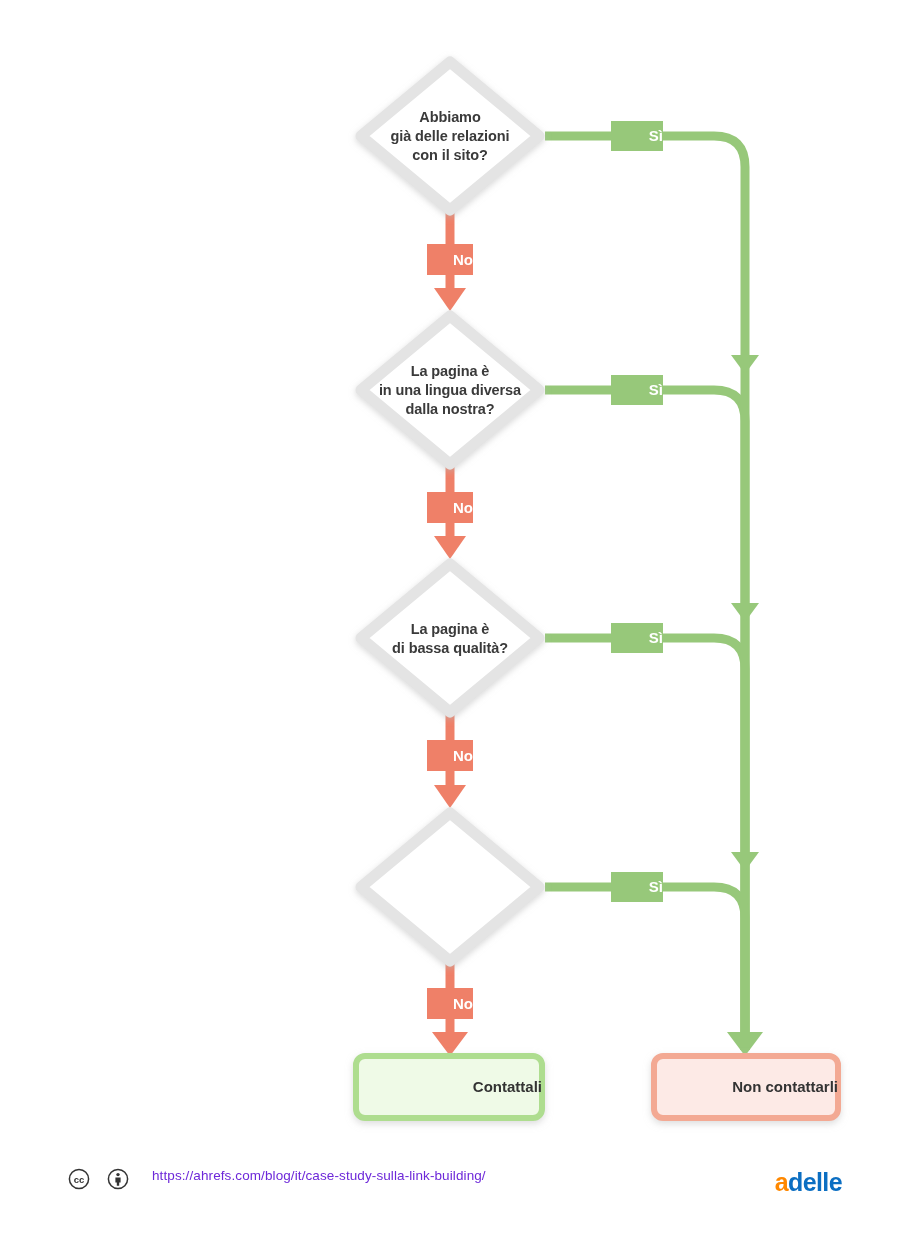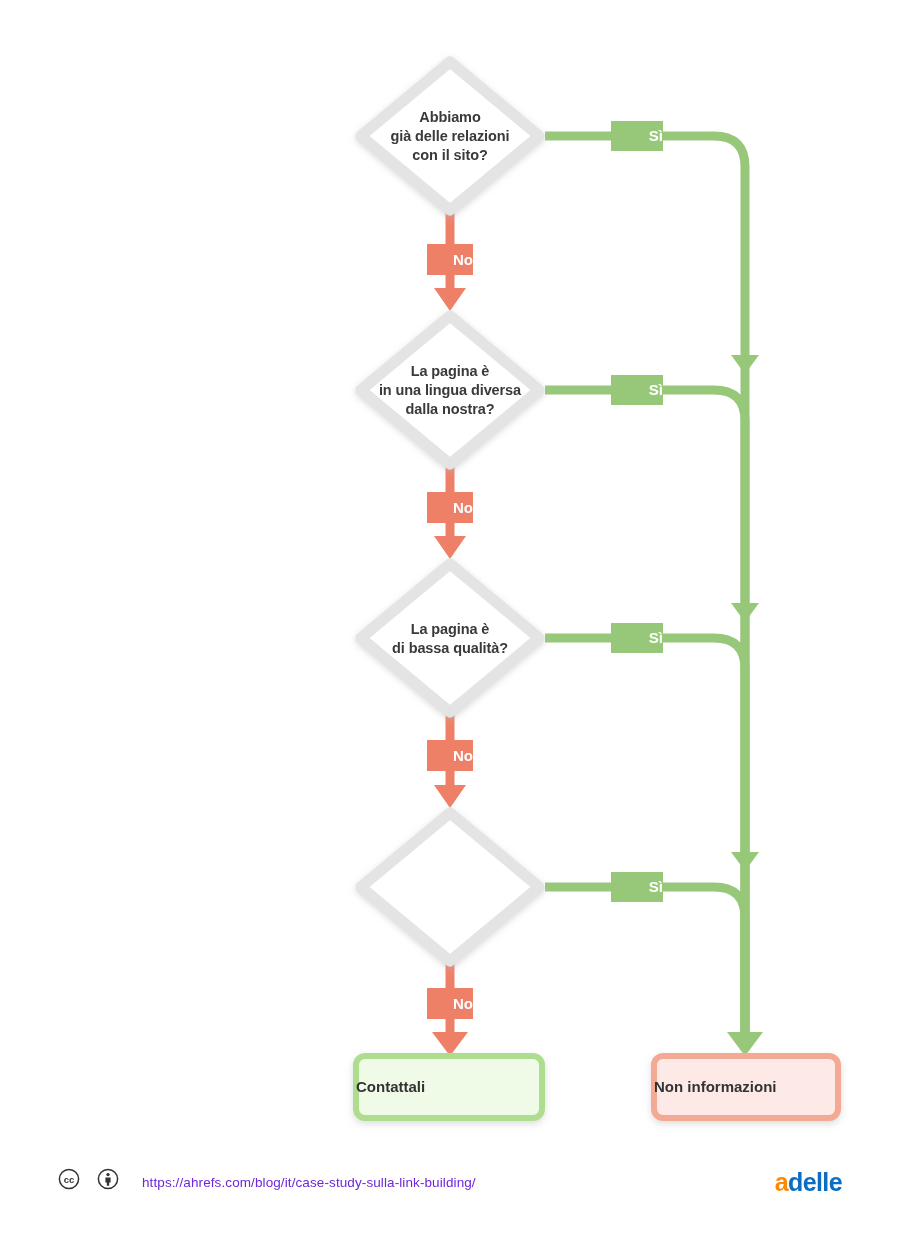--- a/index.html
+++ b/index.html
@@ -41,34 +41,34 @@
     text-align: right;
     color: #ffffff;
     font-family: "Liberation Sans", sans-serif;
     font-weight: bold;
     font-size: 15px;
     line-height: 30px;
     pointer-events: none;
   }
   .terminal-text {
     position: absolute;
-    text-align: left;
+    text-align: right;
     color: #333333;
     font-family: "Liberation Sans", sans-serif;
     font-weight: bold;
     font-size: 15px;
     line-height: 62px;
     pointer-events: none;
   }
   .footer {
     position: absolute;
-    left: 58px;
+    left: 68px;
     top: 1168px;
     display: flex;
-    align-items: flex-end;
+    align-items: flex-start;
     gap: 17px;
   }
   .footer-url {
     font-family: "Liberation Sans", sans-serif;
     font-size: 13.5px;
     color: #6d28d9;
     letter-spacing: 0.1px;
     margin-left: 6px;
   }
   .cc-icon { display: block; }
@@ -170,21 +170,21 @@
   <div class="label-text" style="left:611px; top:375px; width:52px;">Sì</div>
   <div class="label-text" style="left:611px; top:623px; width:52px;">Sì</div>
   <div class="label-text" style="left:611px; top:872px; width:52px;">Sì</div>
 
   <div class="label-text" style="left:427px; top:244px; width:46px; line-height:31px;">No</div>
   <div class="label-text" style="left:427px; top:492px; width:46px; line-height:31px;">No</div>
   <div class="label-text" style="left:427px; top:740px; width:46px; line-height:31px;">No</div>
   <div class="label-text" style="left:427px; top:988px; width:46px; line-height:31px;">No</div>
 
   <div class="terminal-text" style="left:356px; top:1056px; width:186px;">Contattali</div>
-  <div class="terminal-text" style="left:654px; top:1056px; width:184px;">Non informazioni</div>
+  <div class="terminal-text" style="left:654px; top:1056px; width:184px;">Non contattarli</div>
 
   <div class="footer">
     <svg class="cc-icon" width="22" height="22" viewBox="0 0 22 22">
       <circle cx="11" cy="11" r="9.6" fill="none" stroke="#333333" stroke-width="1.5"></circle>
       <text x="11" y="14.6" text-anchor="middle" font-family="Liberation Sans, sans-serif" font-size="9.5" font-weight="bold" fill="#333333">cc</text>
     </svg>
     <svg class="cc-icon" width="22" height="22" viewBox="0 0 22 22">
       <circle cx="11" cy="11" r="9.6" fill="none" stroke="#333333" stroke-width="1.5"></circle>
       <circle cx="11" cy="6.6" r="1.7" fill="#333333"></circle>
       <path d="M8.4 9.6 h5.2 v5.0 h-1.4 v3.1 h-2.4 v-3.1 h-1.4 z" fill="#333333"></path>

